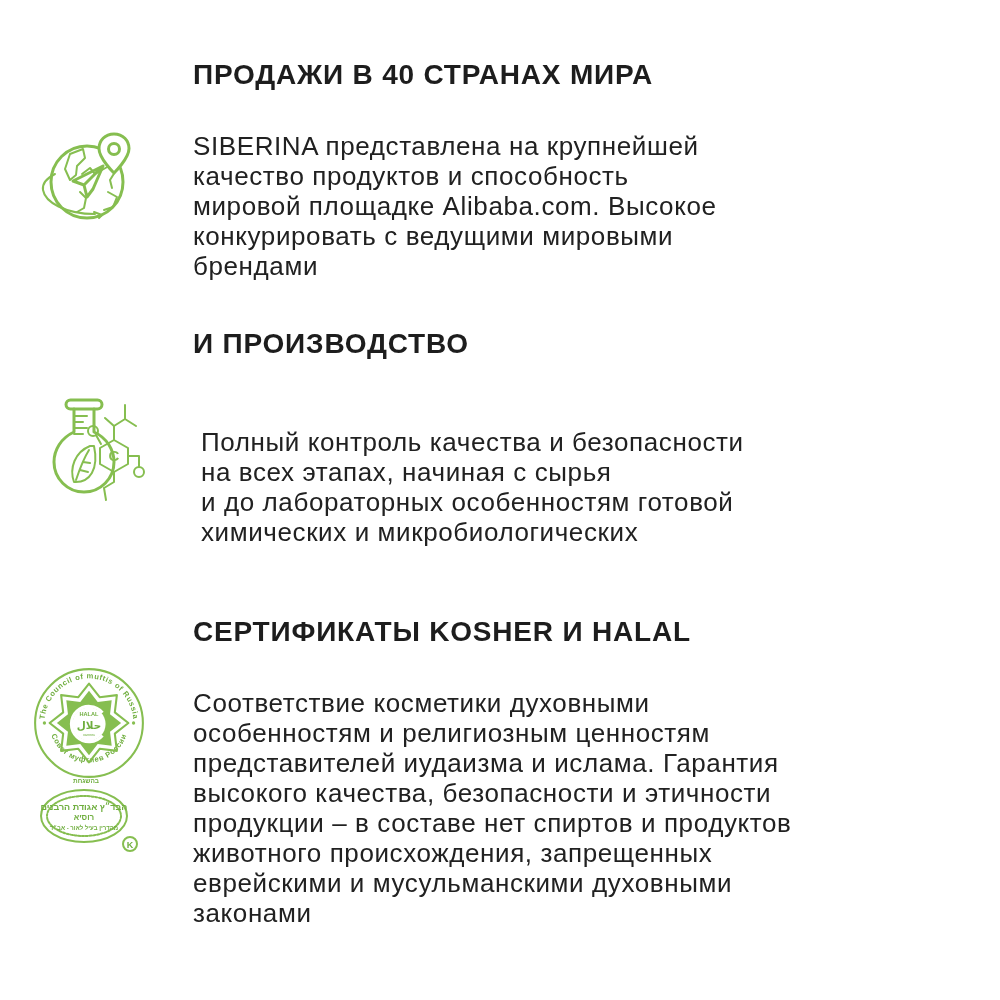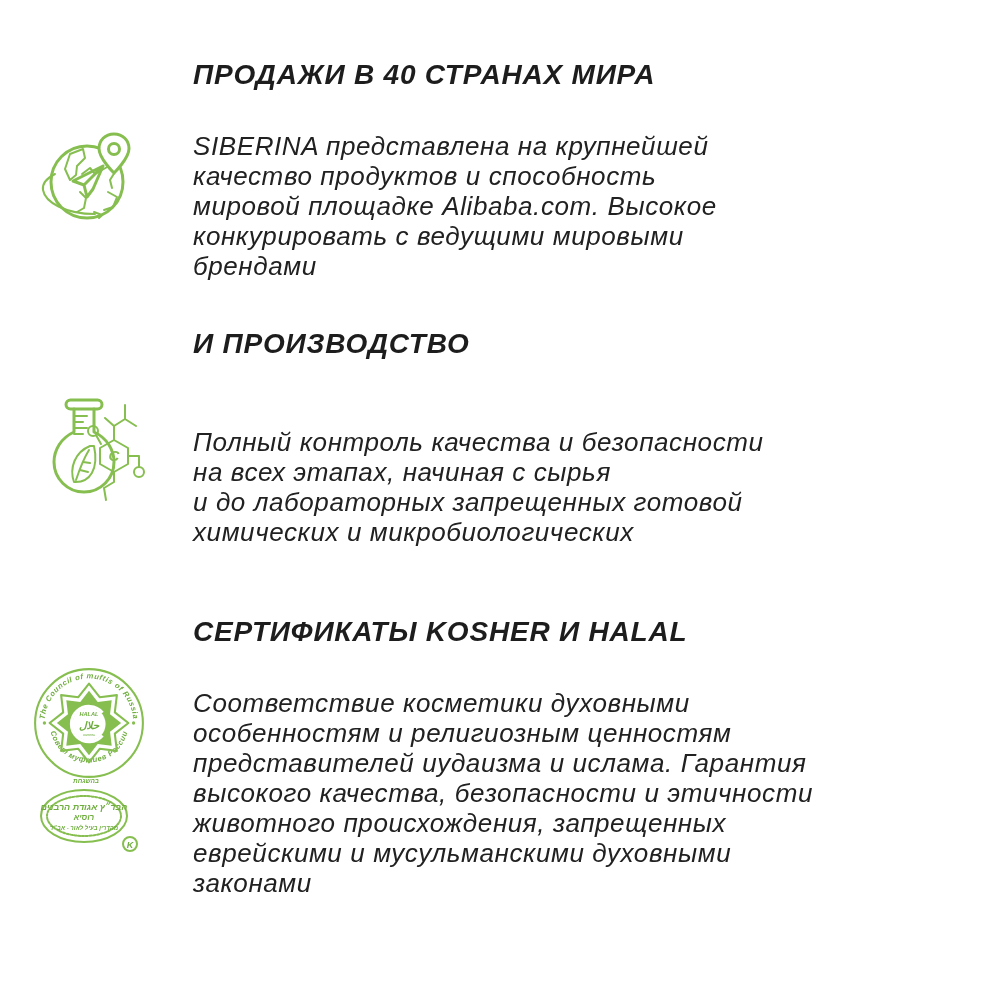--- a/index.html
+++ b/index.html
@@ -1,34 +1,33 @@
 <!DOCTYPE html>
 <html><head>
 <meta charset="utf-8">
 <style>
   html,body{margin:0;padding:0;background:#ffffff;}
   #page{
     position:relative;width:895px;height:1000px;background:#ffffff;overflow:hidden;
     font-family:"Liberation Sans","DejaVu Sans",sans-serif;
-    font-style:italic;
   }
   .heading{
     position:absolute;left:193px;margin:0;
     font-size:28px;line-height:35px;font-weight:700;letter-spacing:0.8px;
     color:#1d1d1d;text-transform:uppercase;white-space:nowrap;
   }
   .bodytext{
     position:absolute;left:193px;
     font-size:26px;line-height:30px;font-weight:400;letter-spacing:0.6px;
     color:#212121;white-space:nowrap;
   }
   #heading-1{top:57px;}
   #body-1{top:131px;}
   #heading-2{top:326px;}
-  #body-2{top:427px;}
+  #body-2{top:427px;margin-left:8px;}
   #heading-3{top:614px;}
   #body-3{top:688px;}
   .iconbox{position:absolute;}
   #icon-globe{left:36px;top:126px;width:102px;height:108px;}
   #icon-flask{left:26px;top:390px;width:130px;height:132px;}
   #icon-halal{left:32px;top:666px;width:114px;height:114px;}
   #icon-kosher{left:34px;top:774px;width:104px;height:80px;}
   svg{display:block;width:100%;height:100%;}
   .stroke{fill:none;stroke:#86BE50;stroke-width:3;stroke-linecap:round;stroke-linejoin:round;}
   .thin{stroke-width:2;}
@@ -93,21 +92,21 @@
       <circle class="stroke thin" cx="67" cy="41" r="5"></circle>
       <path class="stroke thin" d="M70 45l5 9M88 50V36M88 36l-9-8M88 36l11-7M99 29V15M99 29l11 7M102 66h11M113 66v11"></path>
       <circle class="stroke thin" cx="113" cy="82" r="5"></circle>
       <path class="stroke thin" d="M88 82v10l-10 6M78 98l2 12"></path>
     </svg>
   </div>
 
   <div class="bodytext" id="body-2">
       <div>Полный контроль качества и безопасности</div>
       <div>на всех этапах, начиная с сырья</div>
-      <div>и до лабораторных запрещенных готовой</div>
+      <div>и до лабораторных особенностям готовой</div>
       <div>химических и микробиологических</div>
     </div>
 
   <h2 class="heading" id="heading-3">
       <div>СЕРТИФИКАТЫ KOSHER И HALAL</div>
     </h2>
 
   <div class="iconbox" id="icon-halal">
     <svg viewBox="0 0 110 110" aria-hidden="true">
       <defs>
@@ -147,18 +146,19 @@
       <circle class="stroke thin" cx="96" cy="70" r="7" stroke-width="1.6"></circle>
       <text class="stamptext" x="96" y="73.5" text-anchor="middle" font-size="9">K</text>
     </svg>
   </div>
 
   <div class="bodytext" id="body-3">
       <div>Соответствие косметики духовными</div>
       <div>особенностям и религиозным ценностям</div>
       <div>представителей иудаизма и ислама. Гарантия</div>
       <div>высокого качества, безопасности и этичности</div>
+      <div>продукции – в составе нет спиртов и продуктов</div>
       <div>животного происхождения, запрещенных</div>
       <div>еврейскими и мусульманскими духовными</div>
       <div>законами</div>
     </div>
 
 </div>
 
 </body></html>

